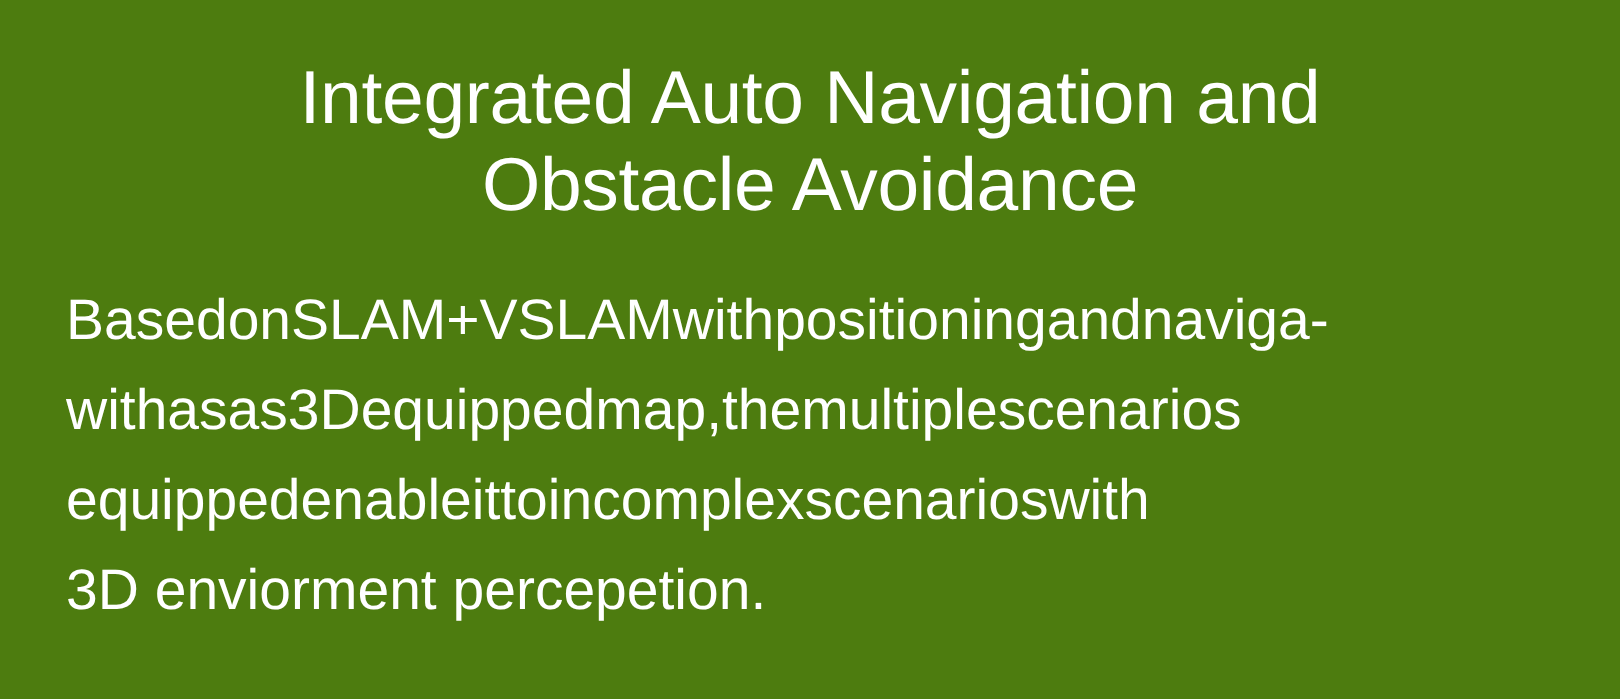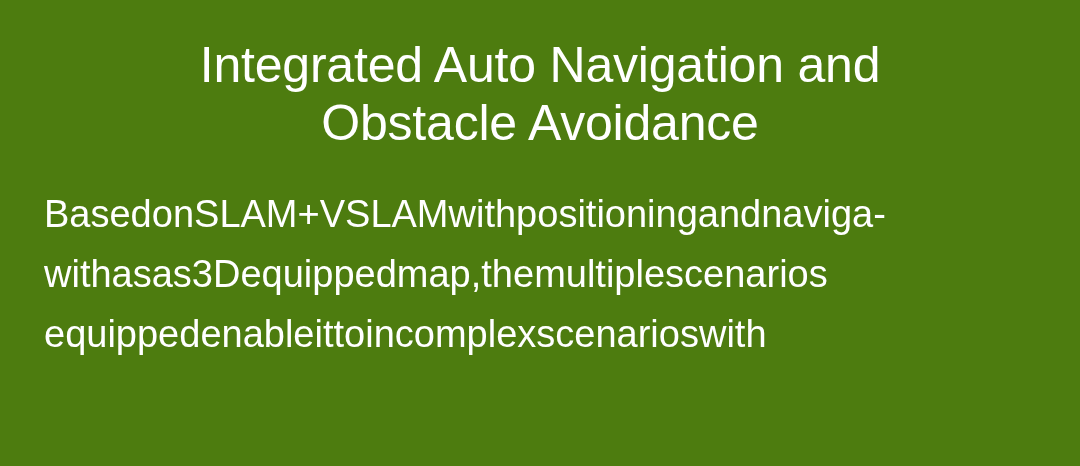--- a/index.html
+++ b/index.html
@@ -109,16 +109,17 @@
       <span>equipped</span>
       <span>enable</span>
       <span>it</span>
       <span>to</span>
       <span>in</span>
       <span>complex</span>
       <span>scenarios</span>
       <span>with</span>
     </div>
 
+    <div class="body-line last">3D enviorment percepetion.</div>
 
   </div>
 
 </div>
 
 </body></html>

